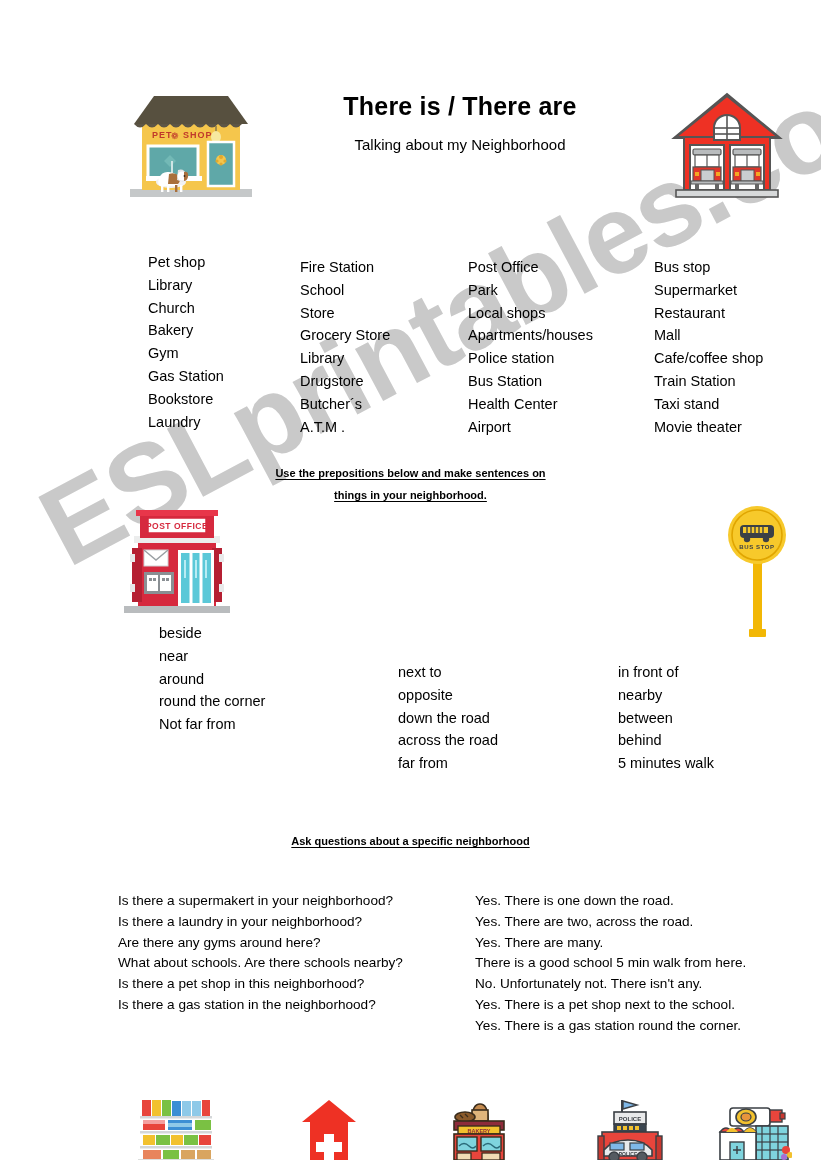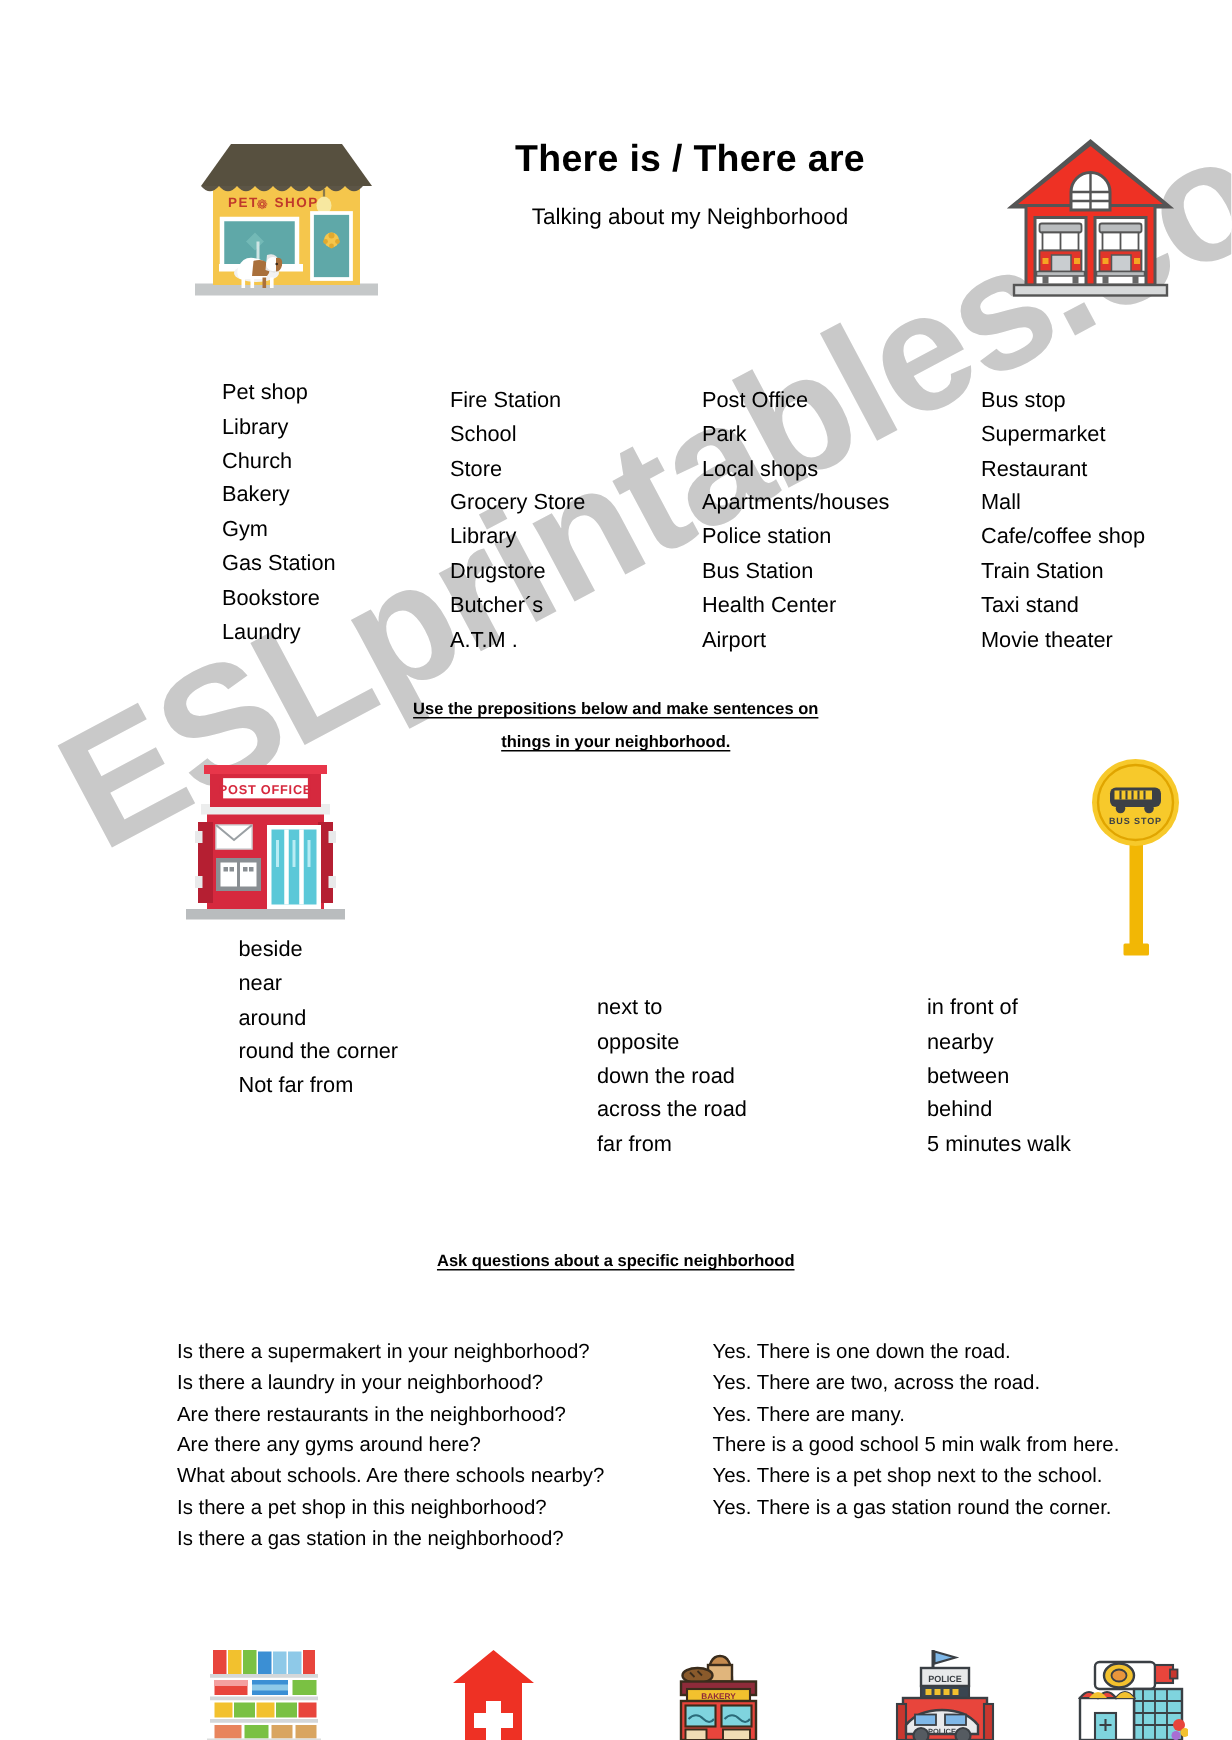--- a/index.html
+++ b/index.html
@@ -344,32 +344,32 @@
       <div>5 minutes walk</div>
     </div>
 
     <div class="section-heading" style="top:830px;">
       <div><span>Ask questions about a specific neighborhood</span></div>
     </div>
 
     <div class="qa-col" style="left:118px; top:891px;">
       <div>Is there a supermakert in your neighborhood?</div>
       <div>Is there a laundry in your neighborhood?</div>
-      <div>Are there restaurants in the neighborhood?</div>
       <div>Are there any gyms around here?</div>
       <div>What about schools. Are there schools nearby?</div>
       <div>Is there a pet shop in this neighborhood?</div>
       <div>Is there a gas station in the neighborhood?</div>
     </div>
 
     <div class="qa-col" style="left:475px; top:891px;">
       <div>Yes. There is one down the road.</div>
       <div>Yes. There are two, across the road.</div>
       <div>Yes. There are many.</div>
       <div>There is a good school 5 min walk from here.</div>
+      <div>No. Unfortunately not. There isn't any.</div>
       <div>Yes. There is a pet shop next to the school.</div>
       <div>Yes. There is a gas station round the corner.</div>
     </div>
 
     <div id="bottom-strip">
 
       <div class="bicon" style="left:138px;">
         <svg width="76" height="62" viewBox="0 0 76 62">
           <rect x="4" y="2" width="9" height="16" fill="#e8453c"></rect>
           <rect x="14" y="2" width="9" height="16" fill="#f2c12e"></rect>

